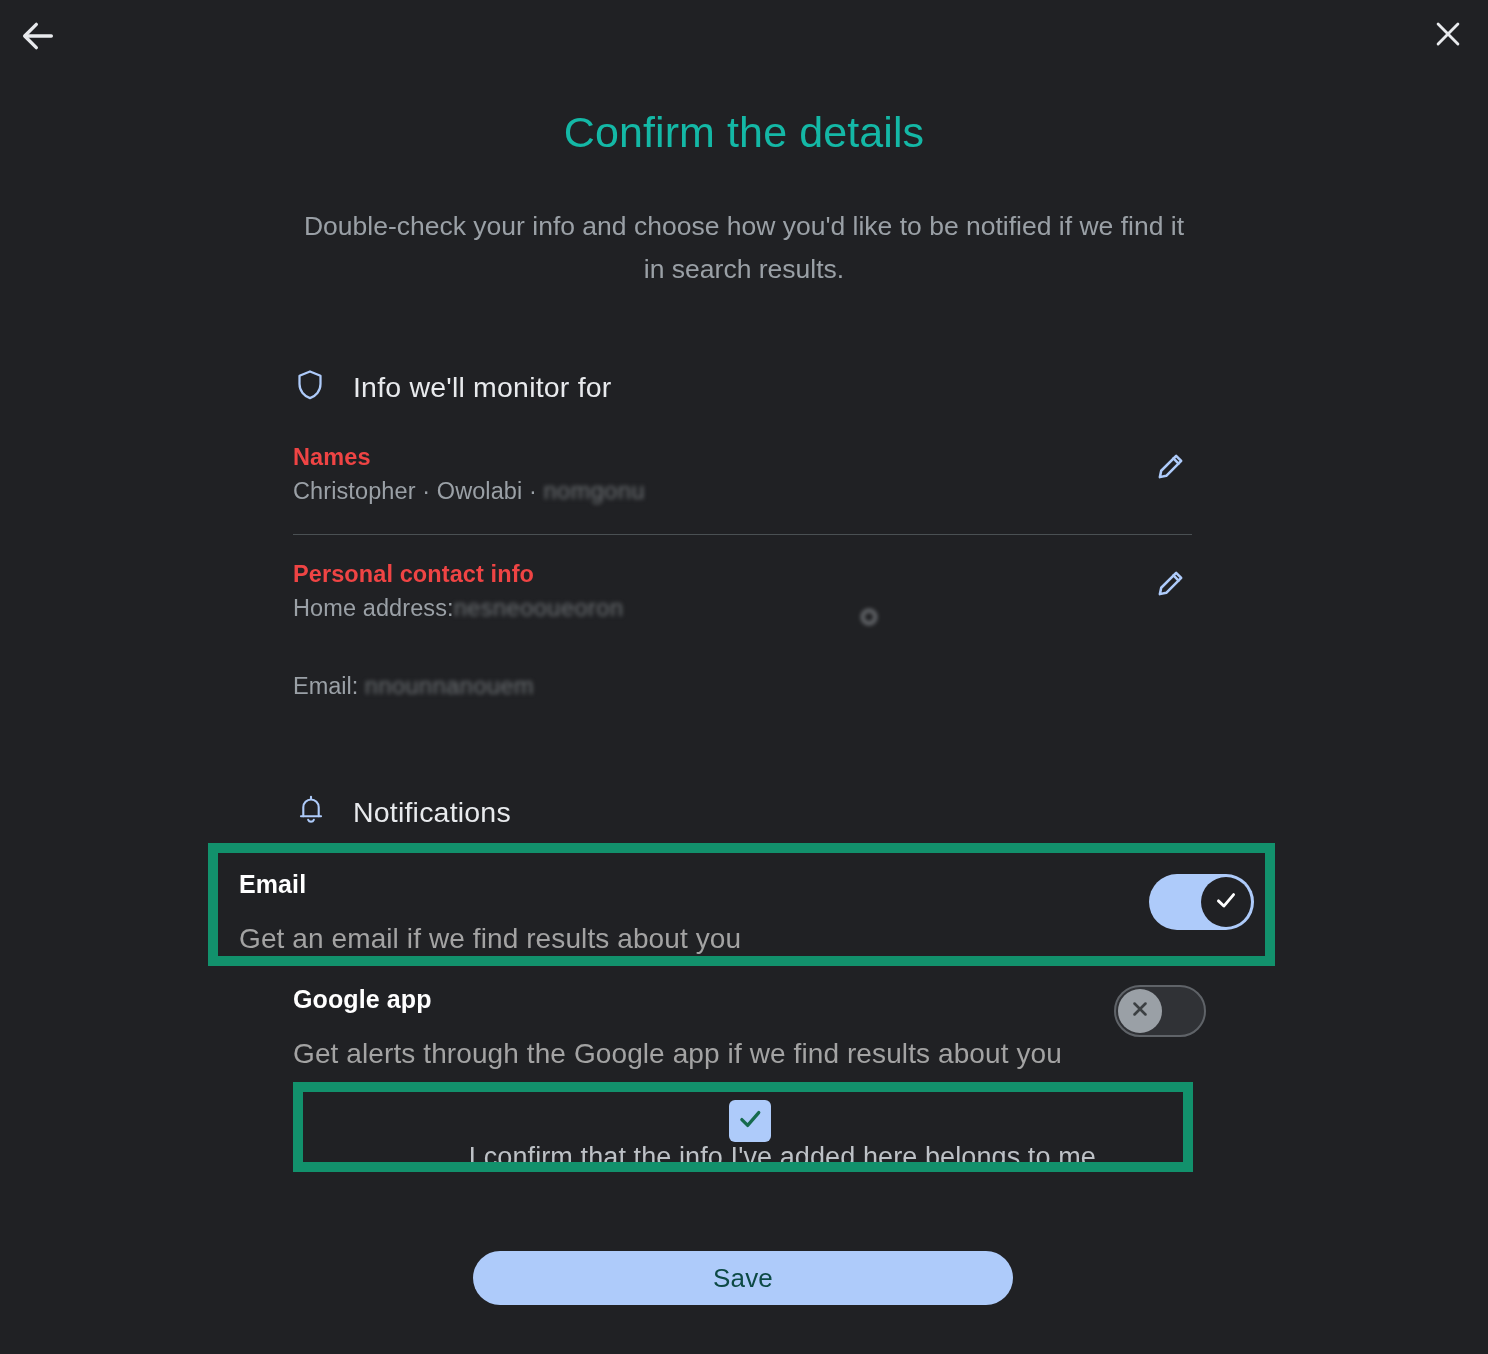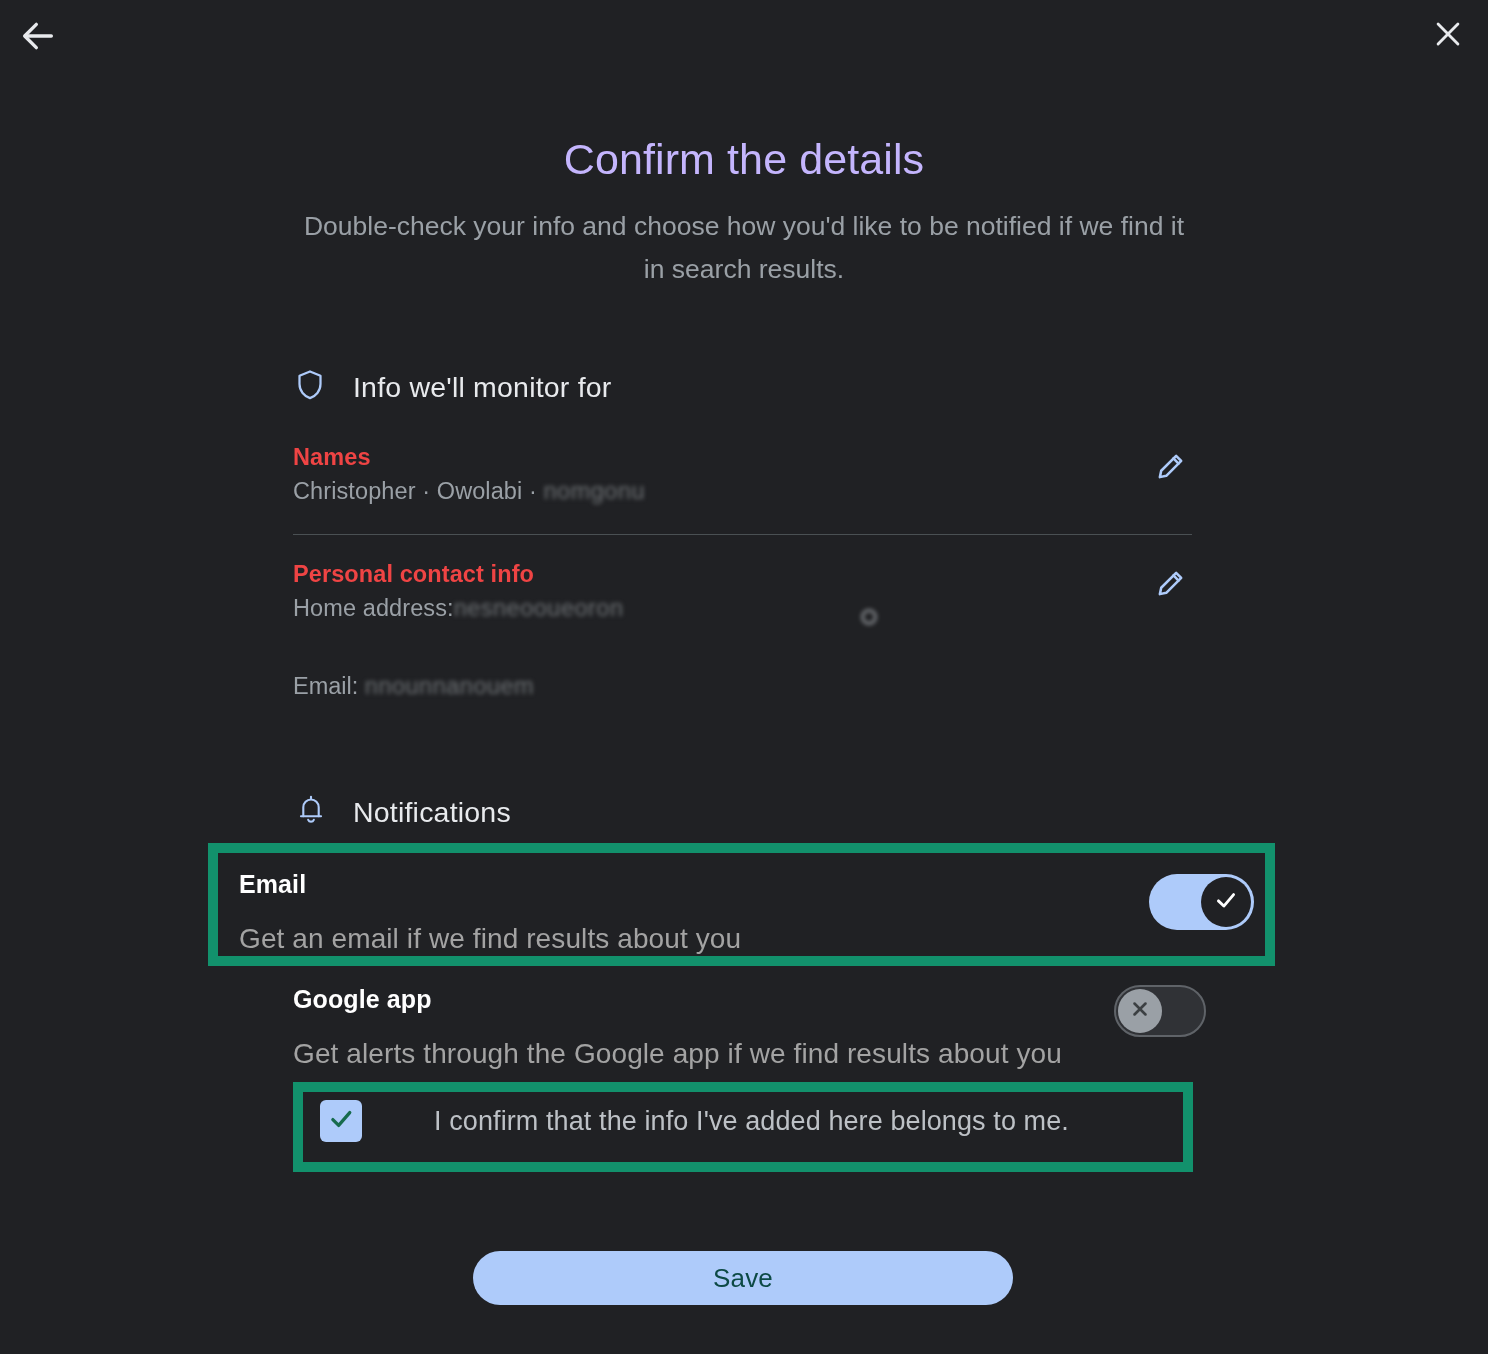--- a/index.html
+++ b/index.html
@@ -44,23 +44,22 @@
   .back-btn svg, .close-btn svg { display: block; }
 
   
   .page-title {
     position: absolute;
     top: 108px; left: 0;
     width: 1488px;
     text-align: center;
     font-size: 43px;
     font-weight: 400;
-    color: #c4b5fd;
-    letter-spacing: 0.1px;
-    margin-top: 27px;
+    color: #14b8a6;
+    letter-spacing: 0.1px;
   }
   .page-subtitle {
     position: absolute;
     top: 205px; left: 294px;
     width: 900px;
     text-align: center;
     font-size: 26.5px;
     font-weight: 400;
     line-height: 43px;
     color: #9aa0a6;
@@ -222,20 +221,21 @@
   }
 
   
   .confirm-row {
     position: absolute;
     left: 320px;
     top: 1100px;
     width: 860px;
     display: flex;
     align-items: center;
+    flex-direction: column;
   }
   .checkbox {
     width: 42px; height: 42px;
     border-radius: 6px;
     background: #aecbfa;
     display: flex; align-items: center; justify-content: center;
     cursor: pointer;
     flex: 0 0 auto;
   }
   .confirm-text {

